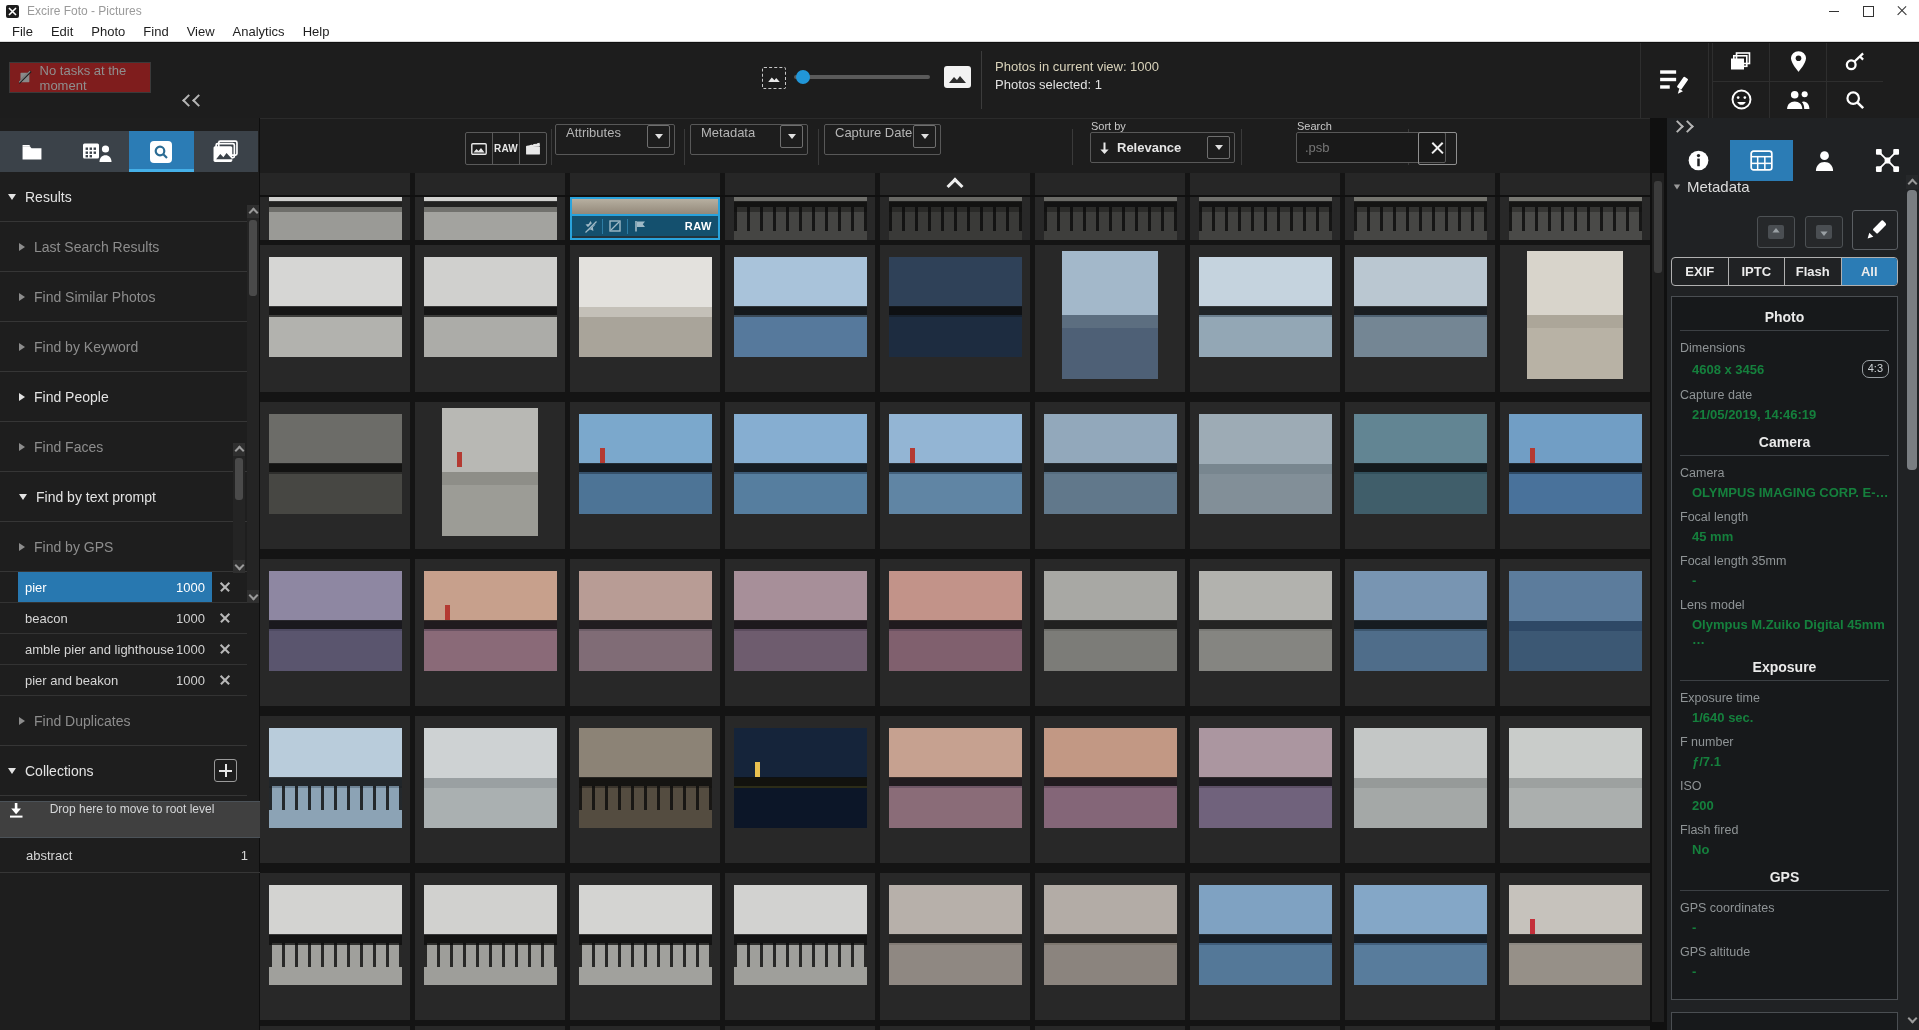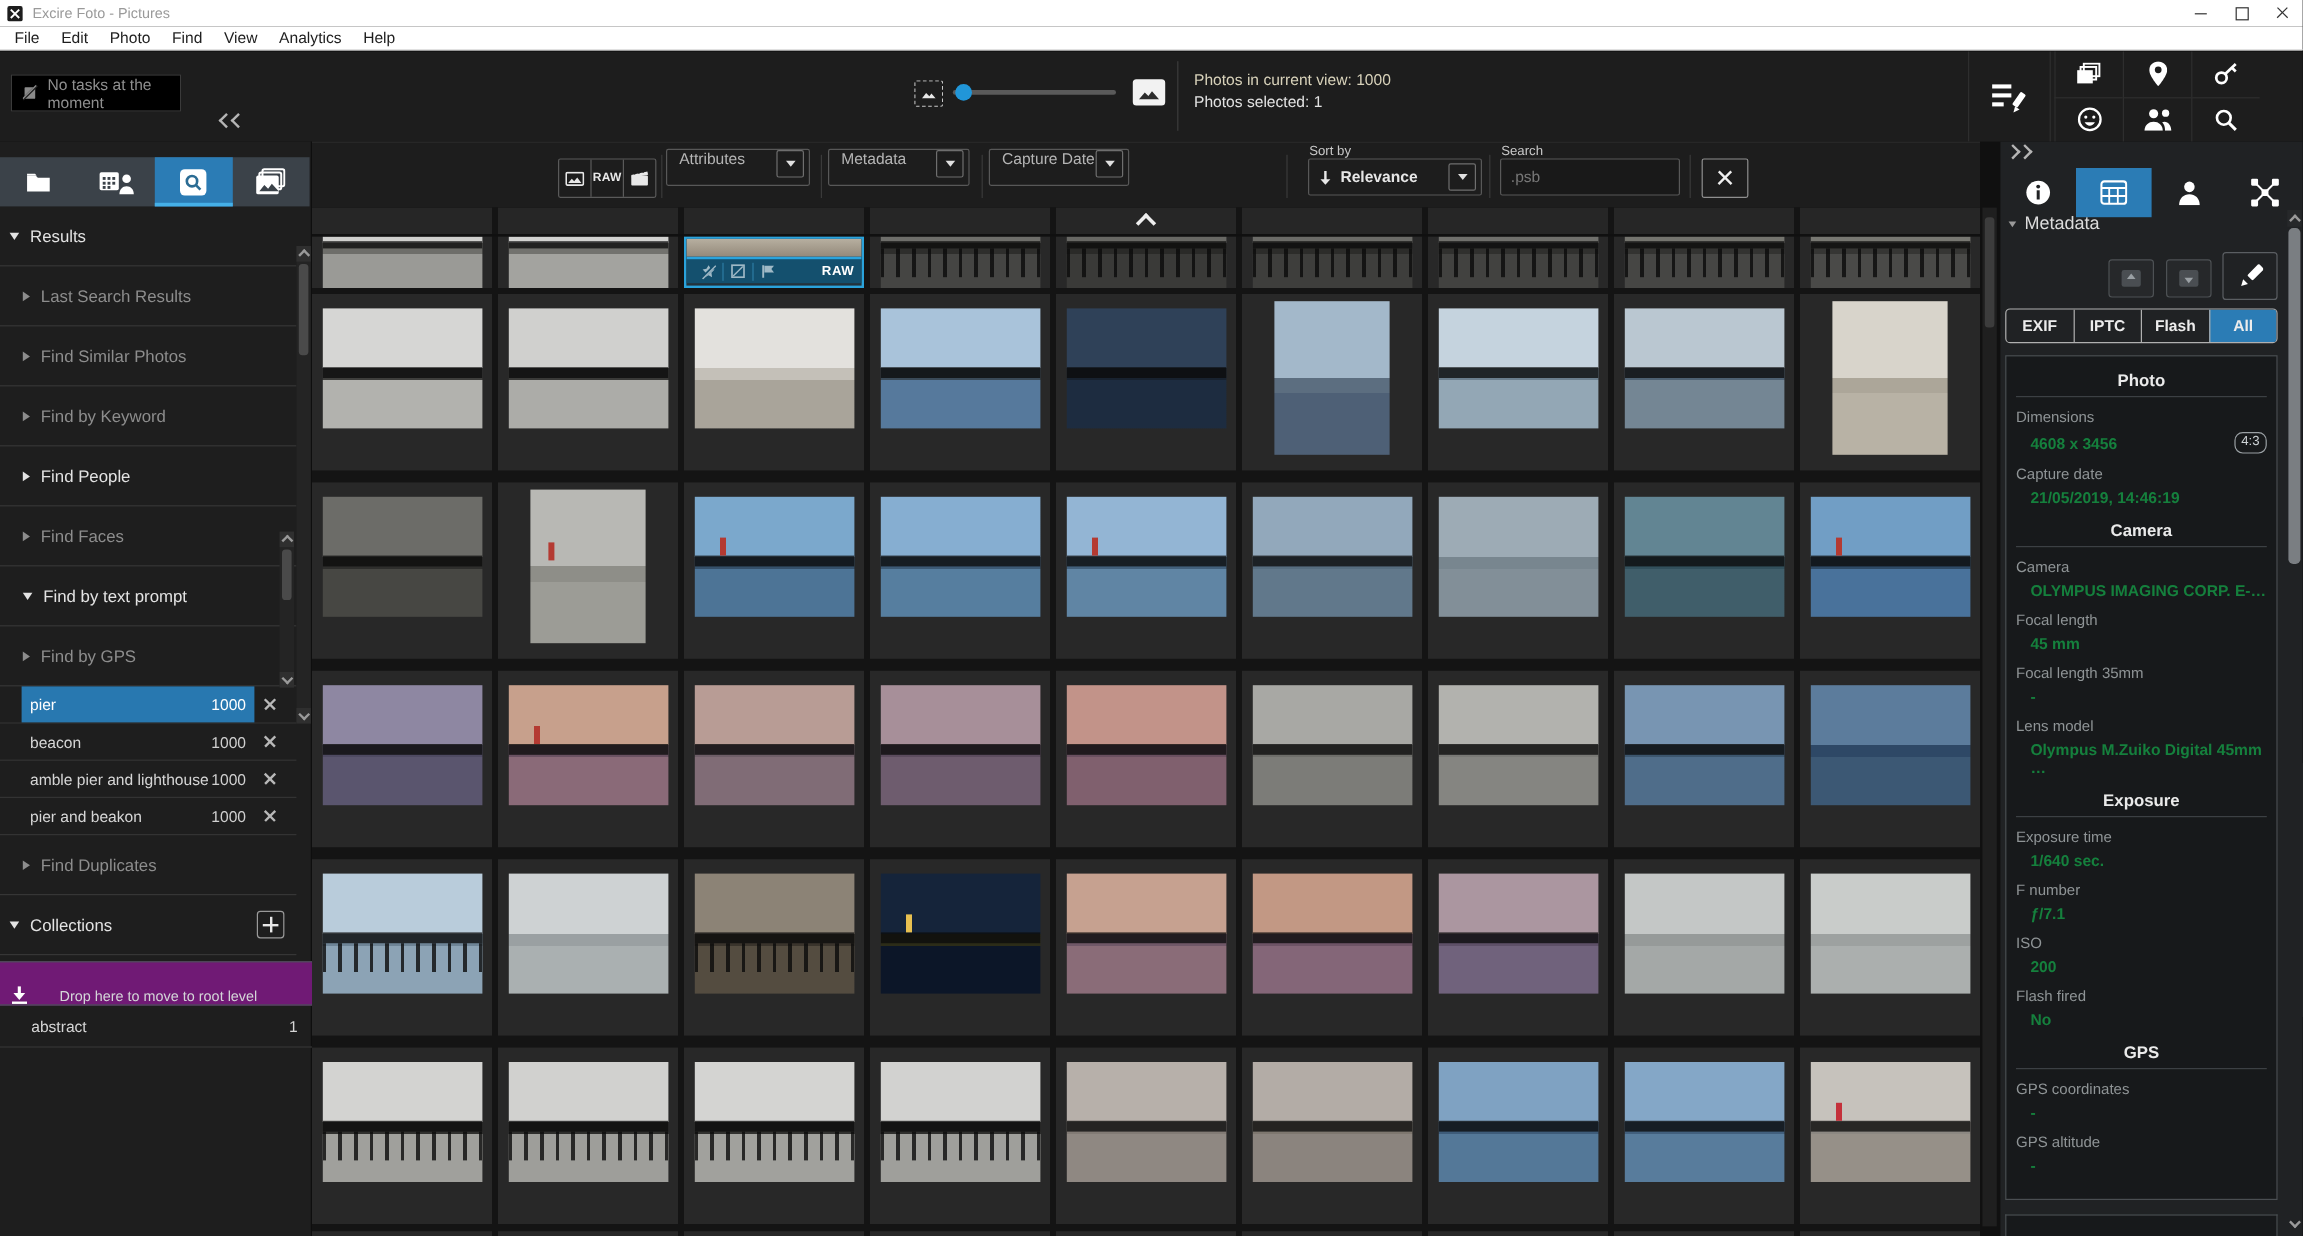--- a/index.html
+++ b/index.html
@@ -22,21 +22,21 @@
   .wclose i:nth-child(1){transform:rotate(45deg);}
   .wclose i:nth-child(2){transform:rotate(-45deg);}
 
   
   #menubar{left:0;top:22px;width:1919px;height:20px;background:#ffffff;border-bottom:1px solid #dadada;
            display:flex;align-items:center;font-size:13px;color:#1e1e1e;padding-left:3px;box-sizing:border-box;}
   .menu-item{padding:0 9px;}
 
   
   #toolbar{left:0;top:43px;width:1919px;height:75px;background:#1d1d1d;}
-  #notasks{position:absolute;left:9px;top:19px;width:142px;height:31px;border:1px solid #3a3a3a;background:#000000;
+  #notasks{position:absolute;left:9px;top:19px;width:142px;height:31px;border:1px solid #3a3a3a;background:#7f1d1d;
            display:flex;align-items:center;gap:8px;padding:0 9px;color:#8f8f8f;font-size:13px;box-sizing:border-box;}
   #simg{position:absolute;left:762px;top:24px;width:22px;height:20px;border:1px dashed #c8c8c8;border-radius:2px;
         display:flex;align-items:center;justify-content:center;}
   #slider-track{position:absolute;left:794px;top:32px;width:136px;height:4px;background:#5a5a5a;border-radius:2px;}
   #slider-thumb{position:absolute;left:796px;top:27px;width:14px;height:14px;border-radius:50%;background:#2196d8;}
   #limg{position:absolute;left:944px;top:23px;width:27px;height:22px;background:#f2f2f2;border-radius:3px;
         display:flex;align-items:center;justify-content:center;}
   #toolsep{position:absolute;left:981px;top:8px;width:1px;height:58px;background:#3c3c3c;}
   #counts{position:absolute;left:995px;top:15px;font-size:13px;line-height:18px;}
   #count1{color:#d8d2ba;}
@@ -72,22 +72,22 @@
   .psel .pcount{color:#ffffff;}
   .xbtn-small{position:relative;width:12px;height:12px;margin-left:7px;}
   .xbtn-small::before,.xbtn-small::after{content:"";position:absolute;left:0;top:5px;width:12px;height:1.6px;background:#b8b8b8;}
   .xbtn-small::before{transform:rotate(45deg);}
   .xbtn-small::after{transform:rotate(-45deg);}
   .trow.colhead{margin-top:0;}
   .plusbtn{position:relative;width:21px;height:21px;border:1px solid #9a9a9a;border-radius:3px;margin-right:10px;margin-left:auto;}
   .plusbtn::before,.plusbtn::after{content:"";position:absolute;background:#e8e8e8;}
   .plusbtn::before{left:4px;top:9.5px;width:13px;height:2px;}
   .plusbtn::after{left:9.5px;top:4px;width:2px;height:13px;}
-  .droprow{margin-top:5px;height:37px;background:#701a75;border-top:1px solid #4b5258;border-bottom:1px solid #4b5258;
-           display:flex;align-items:flex-end;width:260px;box-sizing:border-box;padding-left:8px;}
+  .droprow{margin-top:5px;height:37px;background:#404040;border-top:1px solid #4b5258;border-bottom:1px solid #4b5258;
+           display:flex;align-items:flex-start;width:260px;box-sizing:border-box;padding-left:8px;}
   .droptext{flex:1;text-align:center;font-size:12px;color:#d4d6d8;padding-right:20px;}
   .colrow{height:35px;border-bottom:1px solid #363636;display:flex;align-items:center;font-size:13px;color:#d6d6d6;
           padding-left:26px;padding-right:12px;box-sizing:border-box;width:260px;}
   
   .vsb{position:absolute;width:12px;background:#242424;}
   .sbbox{width:12px;height:13px;background:#2f2f2f;display:flex;align-items:center;justify-content:center;}
   .chev-up{width:5px;height:5px;border-left:2px solid #9a9a9a;border-top:2px solid #9a9a9a;transform:rotate(45deg);margin-top:2px;}
   .chev-dn{width:5px;height:5px;border-left:2px solid #9a9a9a;border-top:2px solid #9a9a9a;transform:rotate(225deg);margin-bottom:2px;}
   .sbthumb{position:absolute;left:2px;width:8px;background:#4a4a4a;border-radius:3px;}
   #sb-outer{left:247px;top:87px;height:398px;}
@@ -104,21 +104,21 @@
   .rawtxt{font-size:10px;font-weight:bold;color:#e8e8e8;letter-spacing:.3px;}
   .dd{position:absolute;top:5px;height:31px;border:1px solid #585858;border-radius:2px;display:flex;box-sizing:border-box;}
   .ddlabel{font-size:13px;color:#b5b5b5;padding-left:10px;}
   .ddbtn{margin-left:auto;margin-right:4px;width:21px;height:21px;border:1px solid #6f6f6f;border-radius:2px;
          display:flex;align-items:center;justify-content:center;}
   .tri-dn{width:0;height:0;border-top:5px solid #e0e0e0;border-left:4px solid transparent;border-right:4px solid transparent;}
   #sortwrap{position:absolute;left:830px;top:13px;width:145px;height:31px;}
   .mini-label{position:absolute;top:-12px;left:1px;font-size:11px;color:#c9c9c9;}
   #sortbox{width:100%;height:100%;border:1px solid #585858;border-radius:2px;display:flex;align-items:center;box-sizing:border-box;gap:7px;padding-left:8px;}
   #sortval{font-size:13px;font-weight:bold;color:#e6e6e6;}
-  #searchwrap{position:absolute;left:990px;top:13px;width:150px;height:31px;}
+  #searchwrap{position:absolute;left:1036px;top:13px;width:150px;height:31px;}
   #searchinput{width:100%;height:100%;background:#191919;border:1px solid #585858;border-radius:2px;color:#cfcfcf;
                font-size:13px;padding:0 8px;box-sizing:border-box;font-family:"Liberation Sans",sans-serif;}
   #searchinput::placeholder{color:#777;}
   #clearbtn{position:absolute;left:1158px;top:13px;width:37px;height:31px;border:1px solid #8f8f8f;border-radius:2px;
             display:flex;align-items:center;justify-content:center;}
   #clearbtn i{position:absolute;width:15px;height:2.4px;background:#f0f0f0;}
   #clearbtn i:nth-child(1){transform:rotate(45deg);}
   #clearbtn i:nth-child(2){transform:rotate(-45deg);}
 
   

